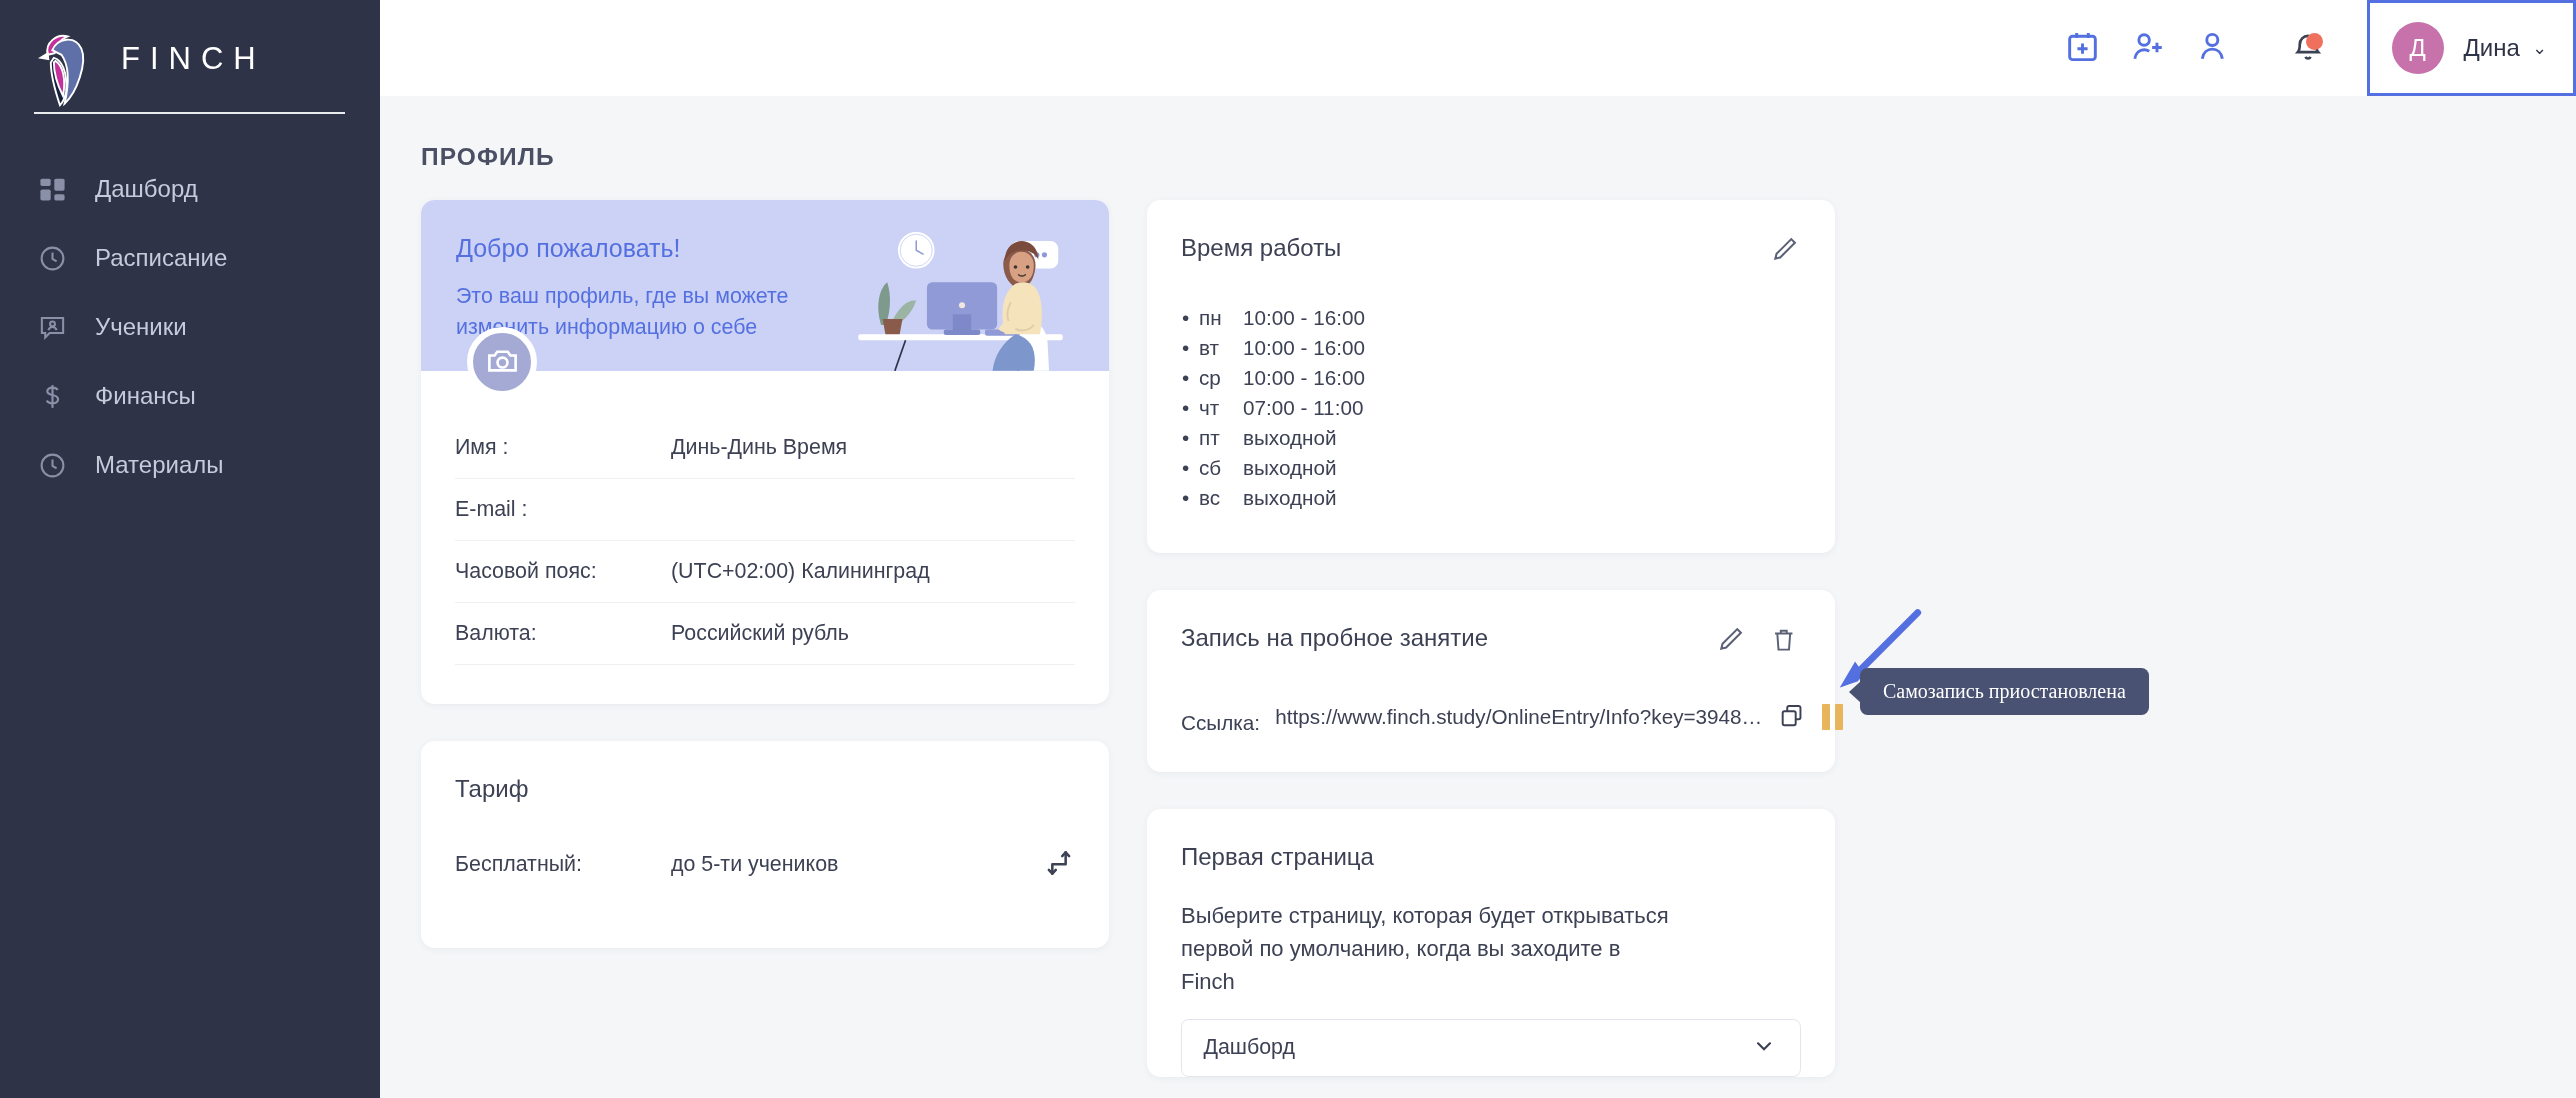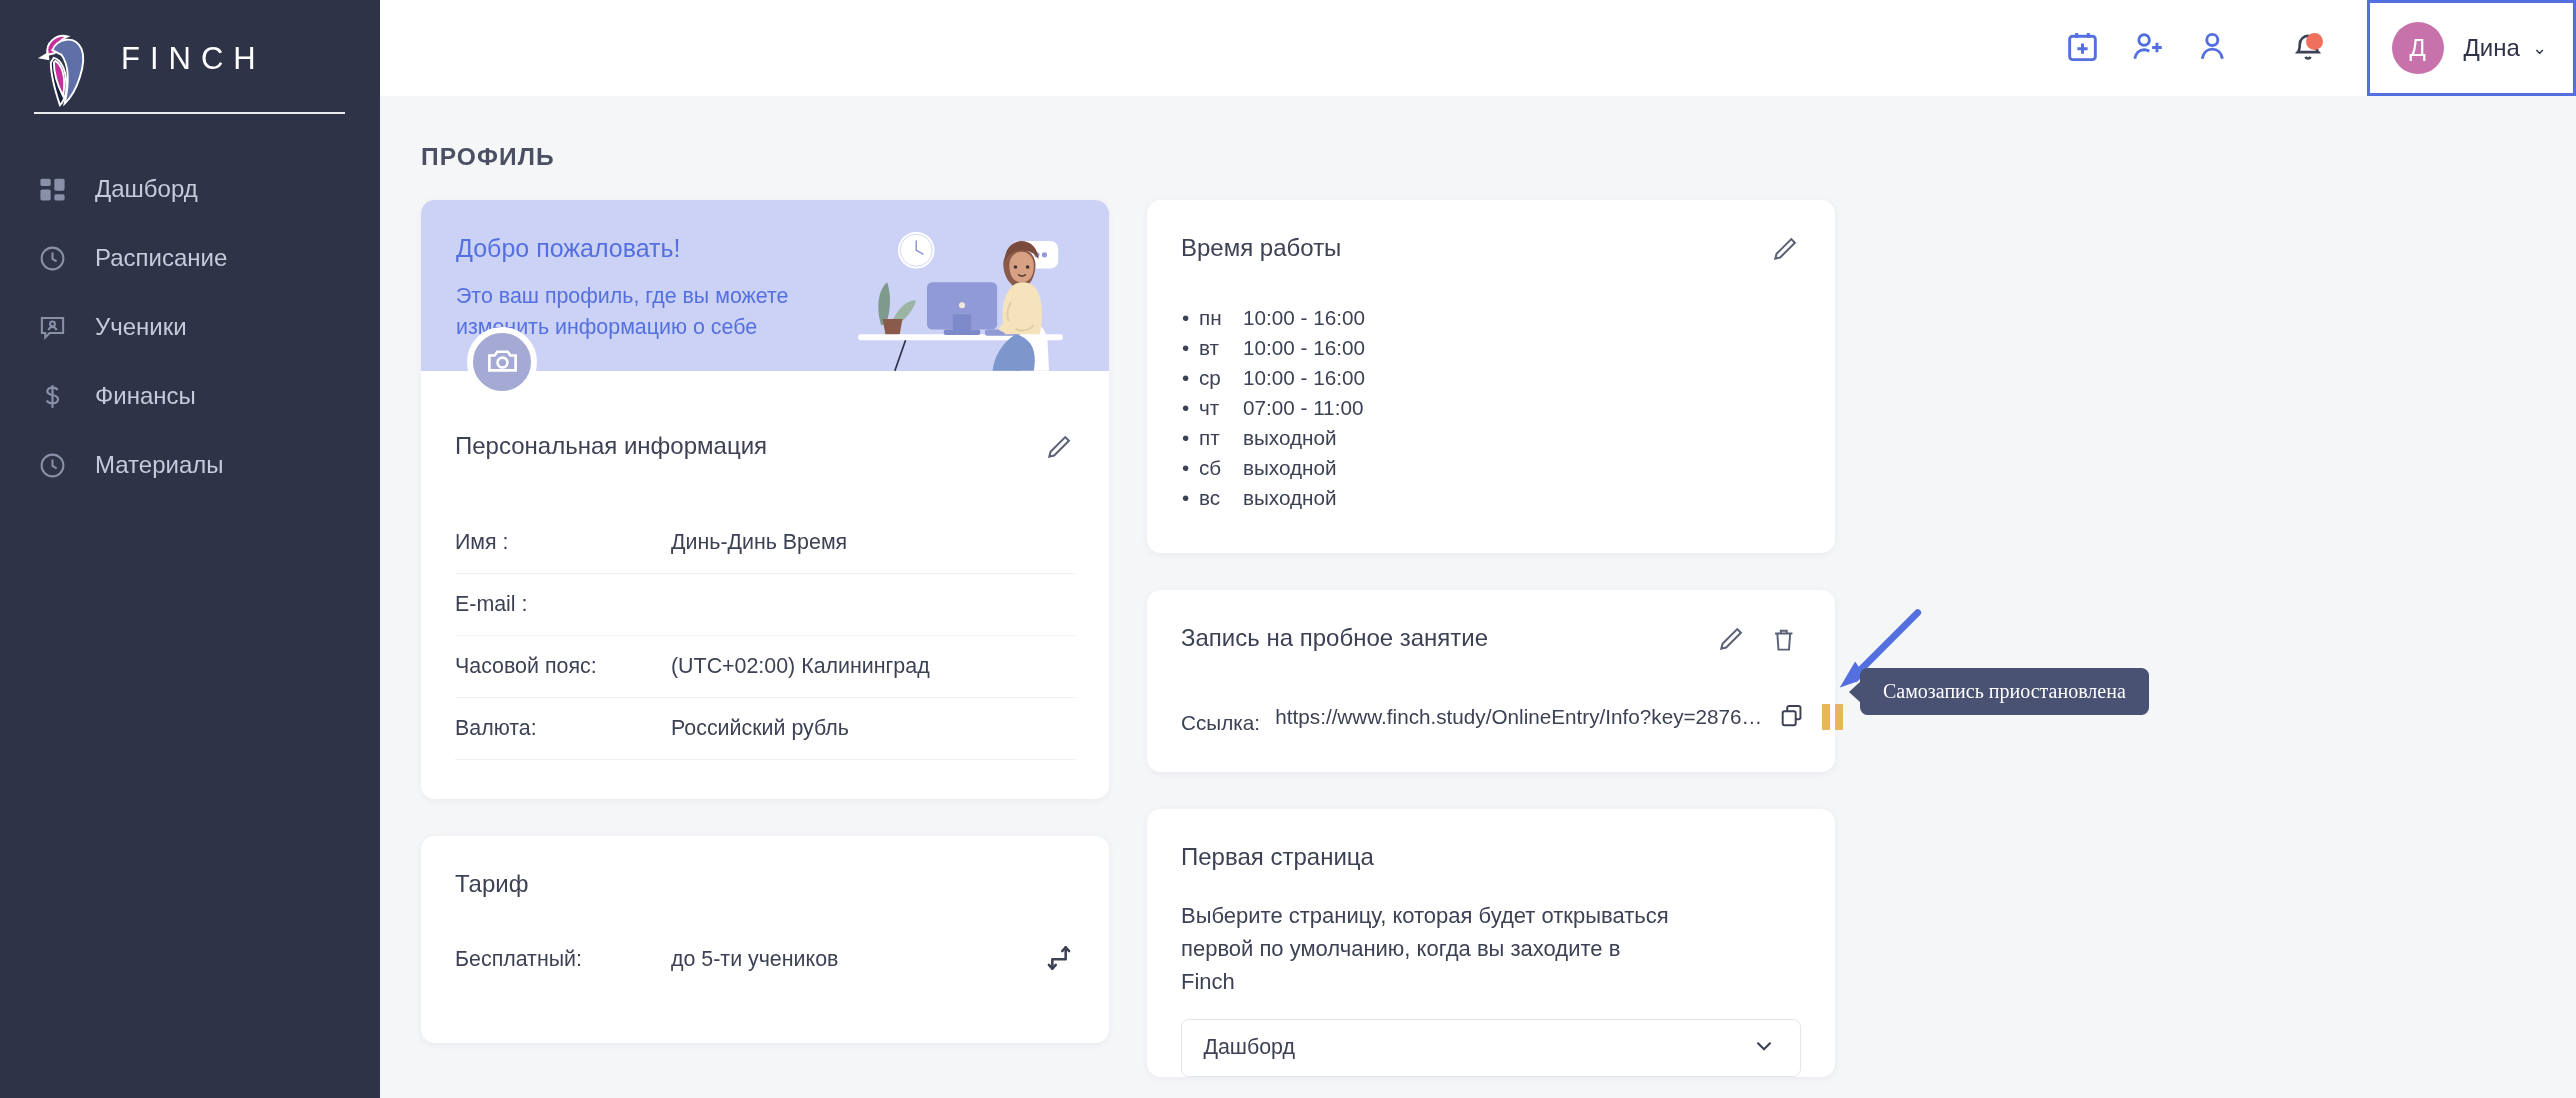--- a/index.html
+++ b/index.html
@@ -349,30 +349,20 @@
             </div>
             <div class="cam-avatar">
               <span>
                 <svg width="35" height="35" viewBox="0 0 24 24" fill="none" stroke="#ffffff" stroke-width="1.8">
                   <path d="M3 8.6h3.6l1.8-2.6h7.2l1.8 2.6H21v10.2H3z"></path>
                   <circle cx="12" cy="13.4" r="3.4"></circle>
                 </svg>
               </span>
             </div>
 
-            <div class="card-head pi-head">
-              <span class="card-title">Персональная информация</span>
-              <span class="icon-btn">
-                <span>
-                  <svg width="29" height="29" viewBox="0 0 24 24" fill="none" stroke="#5b6176" stroke-width="1.7">
-                    <path d="M17.6 3.4l3 3L8.4 18.6l-4 1 1-4z"></path>
-                  </svg>
-                </span>
-              </span>
-            </div>
 
             <div class="info-rows">
               <div class="info-row">
                 <span class="info-label">Имя :</span>
                 <span class="info-value">Динь-Динь Время</span>
               </div>
               <div class="info-row">
                 <span class="info-label">E-mail :</span>
                 <span class="info-value"></span>
               </div>
@@ -478,21 +468,21 @@
                     <svg width="27.5" height="27.5" viewBox="0 0 24 24" fill="none" stroke="#5b6176" stroke-width="1.7">
                       <path d="M4.4 6.6h15.2M9.4 6.6V4.2h5.2v2.4"></path>
                       <path d="M6.4 6.6l1 14h9.2l1-14"></path>
                     </svg>
                   </span>
                 </span>
               </span>
             </div>
             <div class="link-row">
               <span class="link-label">Ссылка:</span>
-              <span class="link-url">https://www.finch.study/OnlineEntry/Info?key=2876…</span>
+              <span class="link-url">https://www.finch.study/OnlineEntry/Info?key=3948…</span>
               <span class="copy-btn">
                 <span>
                   <svg width="26" height="26" viewBox="0 0 24 24" fill="none" stroke="#3c4154" stroke-width="1.8">
                     <rect x="3.4" y="7.6" width="12" height="13" rx="1.6"></rect>
                     <path d="M7.6 7.6V4.4a1.6 1.6 0 0 1 1.6-1.6h9a1.6 1.6 0 0 1 1.6 1.6v9a1.6 1.6 0 0 1-1.6 1.6h-2.8"></path>
                   </svg>
                 </span>
               </span>
               <span class="pause-btn">
                 <span class="pause-bar"></span>

